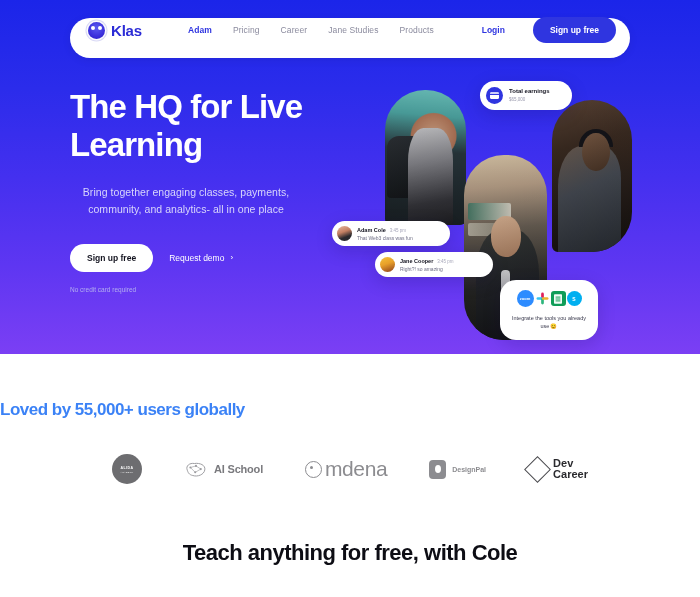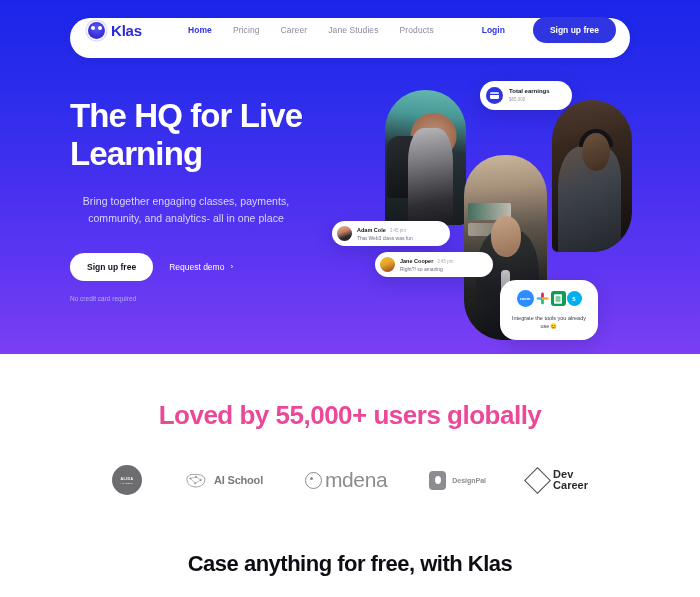--- a/index.html
+++ b/index.html
@@ -56,21 +56,20 @@
     background:#2f35e0; color:#fff; font-size:8.5px; font-weight:700;
     border:none; border-radius:16px; padding:8px 17px; cursor:pointer;
     white-space:nowrap;
   }
 
   
   .hero-copy { position:absolute; left:70px; top:88px; width:300px; }
   .hero-title {
     font-size:33px; line-height:1.16; font-weight:700; color:#fff;
     letter-spacing:-.9px;
-    margin-top:9px;
   }
   .hero-sub {
     margin-top:19px; font-size:10.5px; line-height:1.62;
     color:#d8d6fb; letter-spacing:.05px; max-width:232px;text-align:center;
   }
   .hero-cta { margin-top:26px; display:flex; align-items:center; gap:16px; }
   .cta-primary {
     background:#fff; color:#13131f; font-size:8.5px; font-weight:700;
     border:none; border-radius:16px; padding:9px 17px; cursor:pointer;
     white-space:nowrap;
@@ -216,22 +215,22 @@
            font-size:5px; font-weight:700; color:#fff; }
   .ilogo.zoom  { background:#2d8cff; border-radius:50%; width:17px; height:17px; font-size:4px; }
   .ilogo.slack { background:#fff; position:relative; }
   .ilogo.sheets{ background:#0f9d58; border-radius:3px; }
   .ilogo.skype { background:#00aff0; border-radius:50%; }
   .integrate-text { margin-top:7px; font-size:5.5px; color:#3b3b4e; line-height:1.5; }
 
   
   .section-white { width:700px; background:#fff; }
   .loved-title {
-    text-align:center; margin-top:46px;
-    font-size:26px; font-weight:700; color:#ec4899; letter-spacing:-.5px;
+    text-align:left; margin-top:46px;
+    font-size:17px; font-weight:700; color:#3b82f6; letter-spacing:-.5px;
   }
   .logo-row {
     margin-top:34px;
     display:flex; align-items:center; justify-content:center; gap:42px;
   }
   .logo-item { display:flex; align-items:center; gap:6px; color:#8c8c90; }
 
   .lg-alida {
     width:30px; height:30px; border-radius:50%; background:#6d6d70;
     display:flex; align-items:center; justify-content:center;
@@ -288,21 +287,21 @@
 
 <section class="hero">
 
   <nav class="navbar">
     <div class="brand">
       <span class="brand-mark"></span>
       <span class="brand-name">Klas</span>
     </div>
 
     <div class="nav-links">
-      <a class="nav-link active">Home</a>
+      <a class="nav-link active">Adam</a>
       <a class="nav-link">Pricing</a>
       <a class="nav-link">Career</a>
       <a class="nav-link">Jane Studies</a>
       <a class="nav-link">Products</a>
     </div>
 
     <div class="nav-right">
       <a class="login-link">Login</a>
       <button class="signup-btn">Sign up free</button>
     </div>
@@ -446,14 +445,14 @@
     <div class="logo-item">
       <span class="dev-diamond"></span>
       <span class="lg-dev">
         <b>Dev</b>
         <b>Career</b>
       </span>
     </div>
 
   </div>
 
-  <h2 class="teach-title">Case anything for free, with Klas</h2>
+  <h2 class="teach-title">Teach anything for free, with Cole</h2>
 </section>
 
 </body></html>

